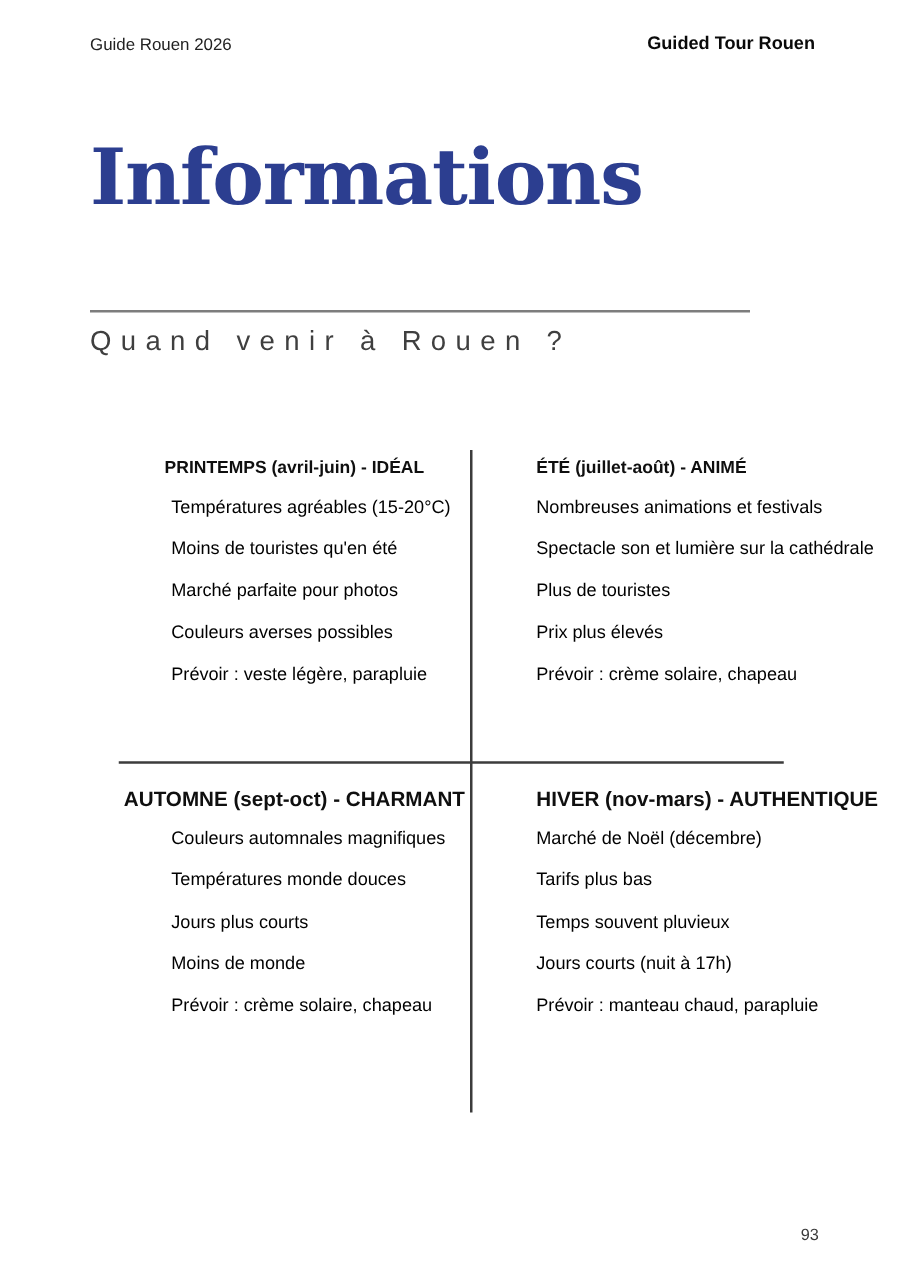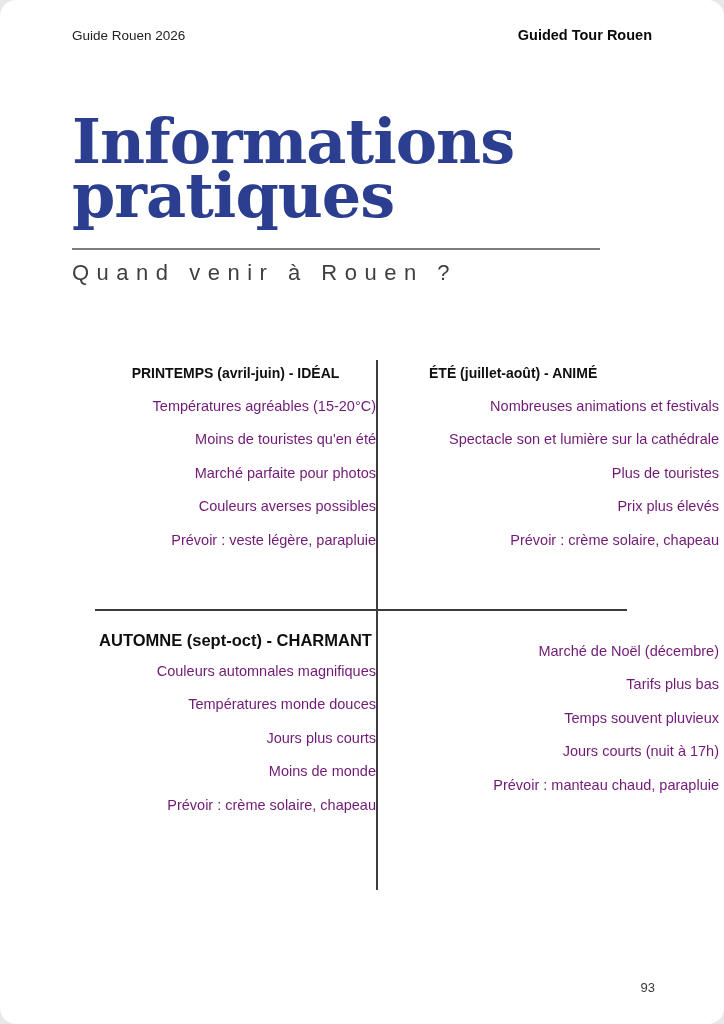--- a/index.html
+++ b/index.html
@@ -3,21 +3,20 @@
 <meta charset="utf-8">
 <style>
   html,body{margin:0;padding:0;background:#e8e8e8;}
   .page{
     position:relative;
     width:724px;height:1024px;
     background:#ffffff;
     margin:0 auto;
     font-family:"Liberation Sans",sans-serif;
     overflow:hidden;
-    border-radius:16px;
   }
   
   .hdr-left{
     position:absolute;left:72px;top:28px;
     font-size:13.5px;color:#222222;
   }
   .hdr-right{
     position:absolute;right:72px;top:27px;
     font-size:14.5px;font-weight:bold;color:#0a0a0a;
   }
@@ -59,23 +58,22 @@
     white-space:nowrap;
   }
   .quad.bottom h3{font-size:16.5px;}
   .quad.centered h3{text-align:center;}
   .quad ul{
     margin:13px 0 0 0;padding:0;list-style:none;
   }
   .quad.bottom ul{margin-top:11px;}
   .quad li{
     height:33.4px;line-height:20px;
-    font-size:14.5px;color:#701a75;
+    font-size:14.5px;color:#000000;
     white-space:nowrap;
-    text-align:right;
   }
   .quad.indent li{padding-left:42px;}
   .q-printemps{left:95px;top:363px;width:281px;}
   .q-ete{left:429px;top:363px;width:290px;}
   .q-automne{left:95px;top:630px;width:281px;}
   .q-hiver{left:429px;top:630px;width:290px;}
   .page-number{
     position:absolute;right:69px;top:980px;
     font-size:13px;color:#3a3a3a;
   }
@@ -83,21 +81,20 @@
 </head>
 <body>
 
 <div class="page">
 
   <div class="hdr-left">Guide Rouen 2026</div>
   <div class="hdr-right">Guided Tour Rouen</div>
 
   <div class="title">
     <div>Informations</div>
-    <div>pratiques</div>
   </div>
 
   <div class="title-rule"></div>
 
   <div class="subtitle">Quand venir à Rouen ?</div>
 
   <div class="v-divider"></div>
   <div class="h-divider"></div>
 
   <div class="quad centered indent q-printemps">
@@ -127,20 +124,21 @@
     <ul>
       <li>Couleurs automnales magnifiques</li>
       <li>Températures monde douces</li>
       <li>Jours plus courts</li>
       <li>Moins de monde</li>
       <li>Prévoir : crème solaire, chapeau</li>
     </ul>
   </div>
 
   <div class="quad bottom q-hiver">
+    <h3>HIVER (nov-mars) - AUTHENTIQUE</h3>
     <ul>
       <li>Marché de Noël (décembre)</li>
       <li>Tarifs plus bas</li>
       <li>Temps souvent pluvieux</li>
       <li>Jours courts (nuit à 17h)</li>
       <li>Prévoir : manteau chaud, parapluie</li>
     </ul>
   </div>
 
   <div class="page-number">93</div>

